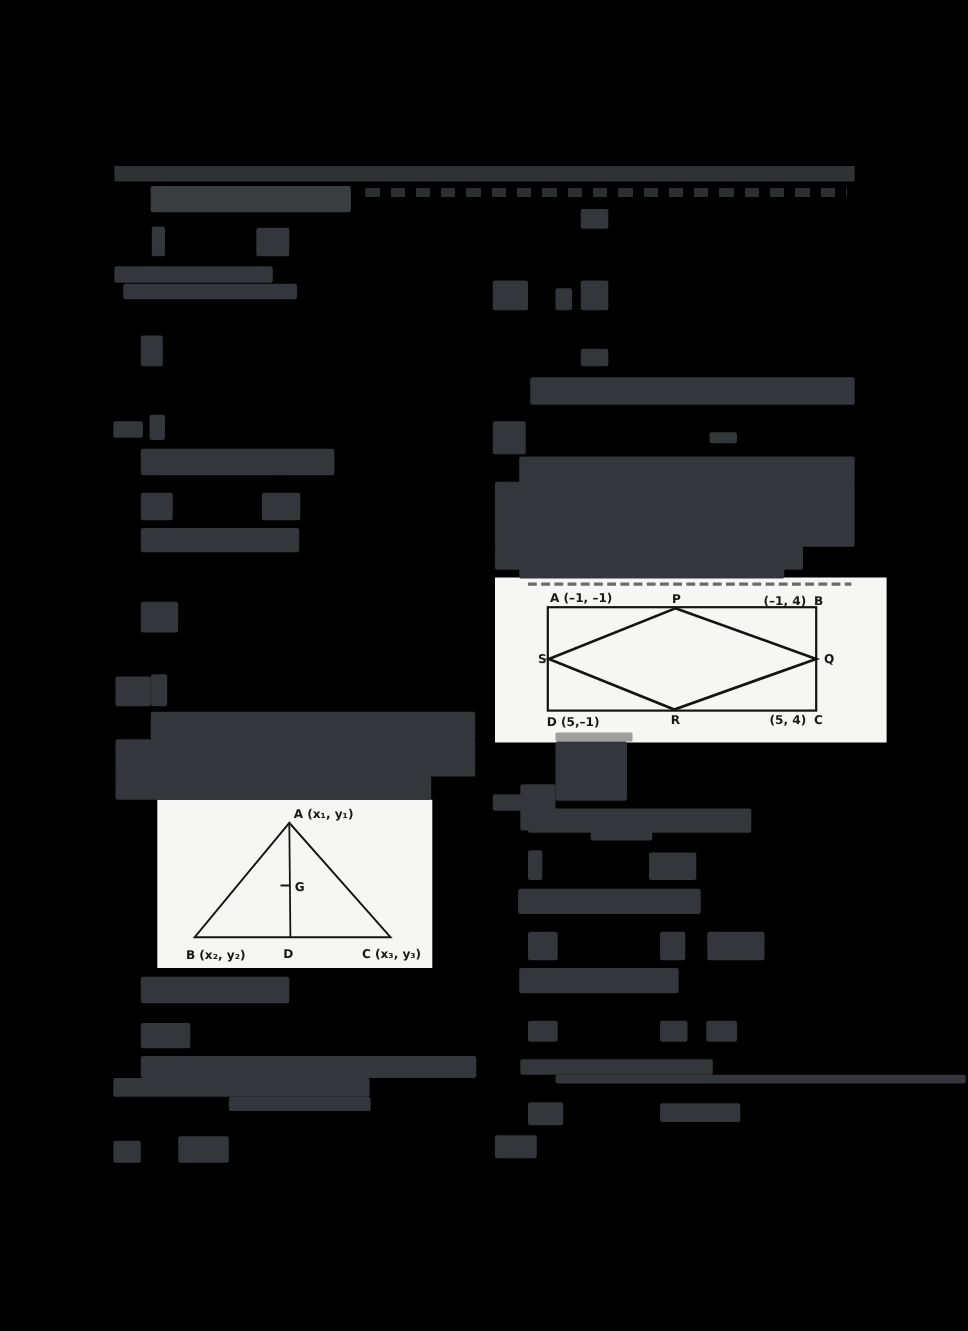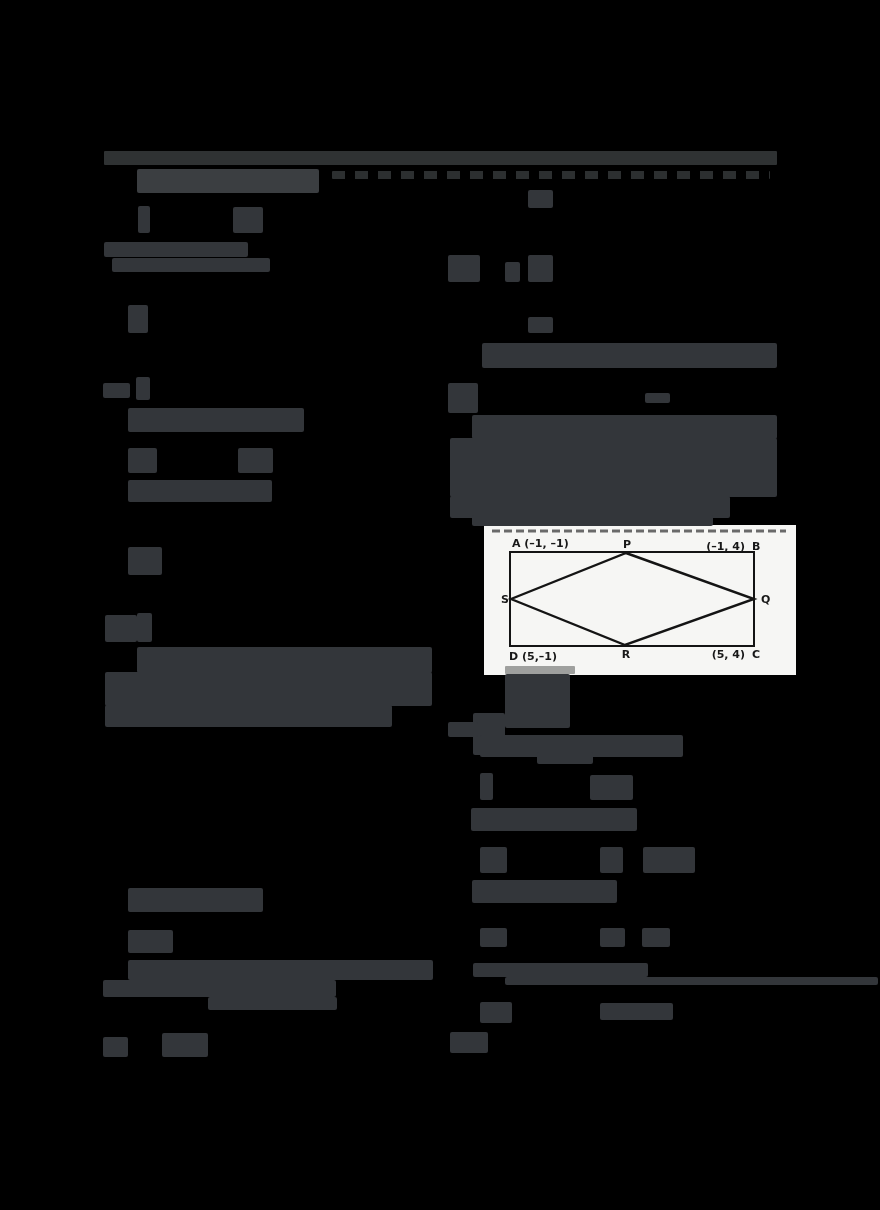--- a/index.html
+++ b/index.html
@@ -15,38 +15,50 @@
   
   .figure{position:absolute;background:#f6f6f4;}
   .figure svg{display:block;width:100%;height:100%;}
   .figure text{font-family:"DejaVu Sans",sans-serif;font-weight:bold;fill:#181818;font-size:11px;}
 </style>
 </head>
 <body>
 
 <div class="page">
 
-  <div class="figure" style="left:484px;top:525px;width:312px;height:150px">
+  <div class="figure" style="left:450px;top:525px;width:356px;height:150px">
     <svg viewBox="0 0 312 150">
       <line x1="8" y1="6" x2="302" y2="6" stroke="#3c3c3c" stroke-width="3" stroke-dasharray="8 4" opacity="0.75"></line>
       <rect x="26" y="27" width="244" height="94" fill="none" stroke="#141414" stroke-width="2"></rect>
       <polygon points="142,28 270,74 141,120 27,74" fill="none" stroke="#141414" stroke-width="2.4"></polygon>
       <text x="28" y="22">A (–1, –1)</text>
       <text x="143" y="23" text-anchor="middle">P</text>
       <text x="261" y="25" text-anchor="end">(–1, 4)</text>
       <text x="268" y="25">B</text>
       <text x="25" y="78" text-anchor="end">S</text>
       <text x="277" y="78">Q</text>
       <text x="25" y="135">D (5,–1)</text>
       <text x="142" y="133" text-anchor="middle">R</text>
       <text x="261" y="133" text-anchor="end">(5, 4)</text>
       <text x="268" y="133">C</text>
     </svg>
   </div>
 
+  <div class="figure" style="left:143px;top:727px;width:250px;height:153px">
+    <svg viewBox="0 0 250 153">
+      <polygon points="120,21 34,125 212,125" fill="none" stroke="#141414" stroke-width="1.8"></polygon>
+      <line x1="120" y1="21" x2="121" y2="125" stroke="#141414" stroke-width="1.6"></line>
+      <line x1="112" y1="78" x2="121" y2="78" stroke="#141414" stroke-width="1.6"></line>
+      <text x="124" y="17">A (x₁, y₁)</text>
+      <text x="125" y="83">G</text>
+      <text x="119" y="144" text-anchor="middle">D</text>
+      <text x="26" y="145">B (x₂, y₂)</text>
+      <text x="186" y="144">C (x₃, y₃)</text>
+    </svg>
+  </div>
 
   <div class="rb rule" style="left:104px;top:151px;width:673px;height:14px"></div>
   <div class="dashes" style="left:332px;top:171px;width:438px;height:8px"></div>
 
   <div class="rb lt" style="left:137px;top:169px;width:182px;height:24px"></div>
   <div class="rb" style="left:138px;top:206px;width:12px;height:27px"></div>
   <div class="rb" style="left:233px;top:207px;width:30px;height:26px"></div>
   <div class="rb" style="left:104px;top:242px;width:144px;height:15px"></div>
   <div class="rb" style="left:112px;top:258px;width:158px;height:14px"></div>
   <div class="rb" style="left:128px;top:305px;width:20px;height:28px"></div>

